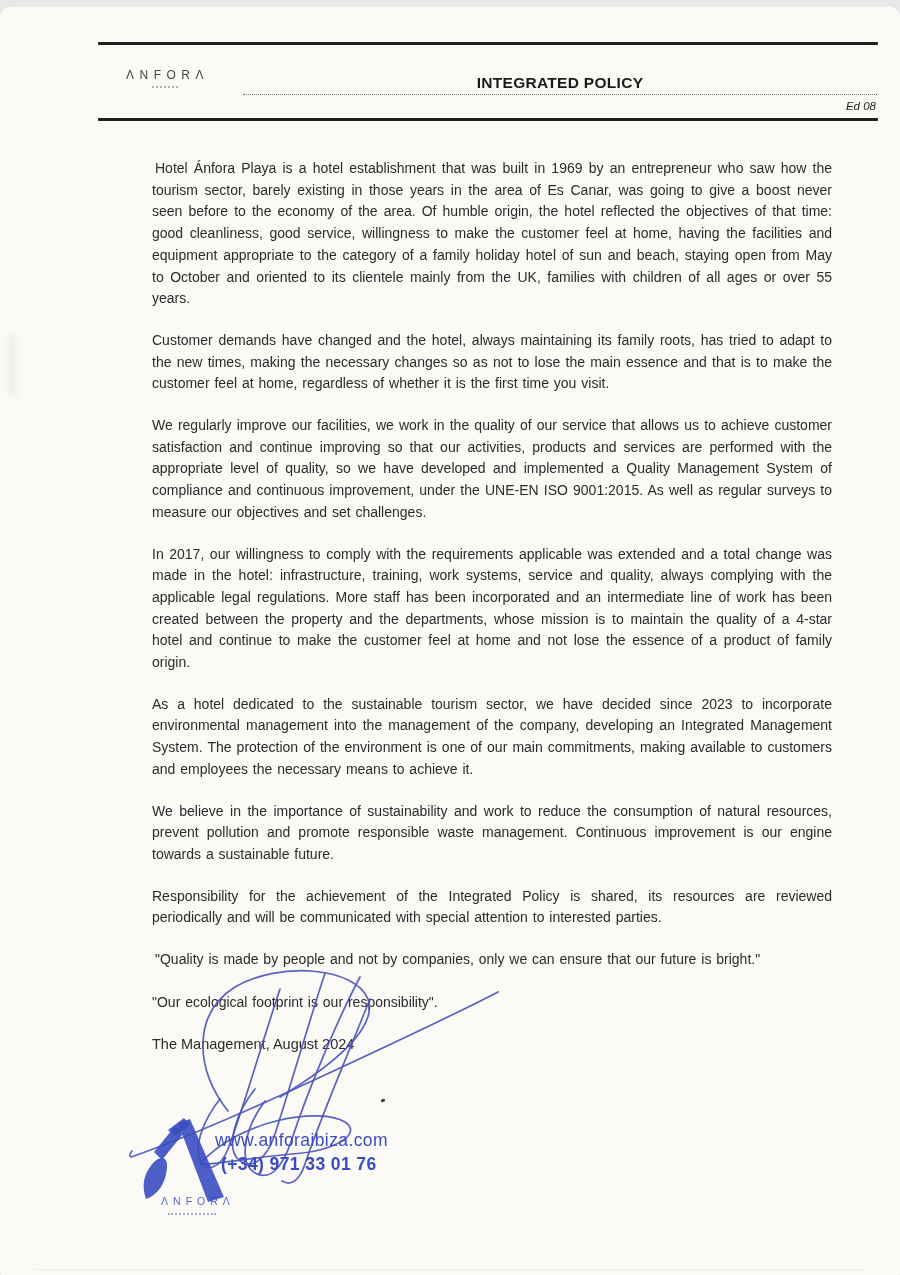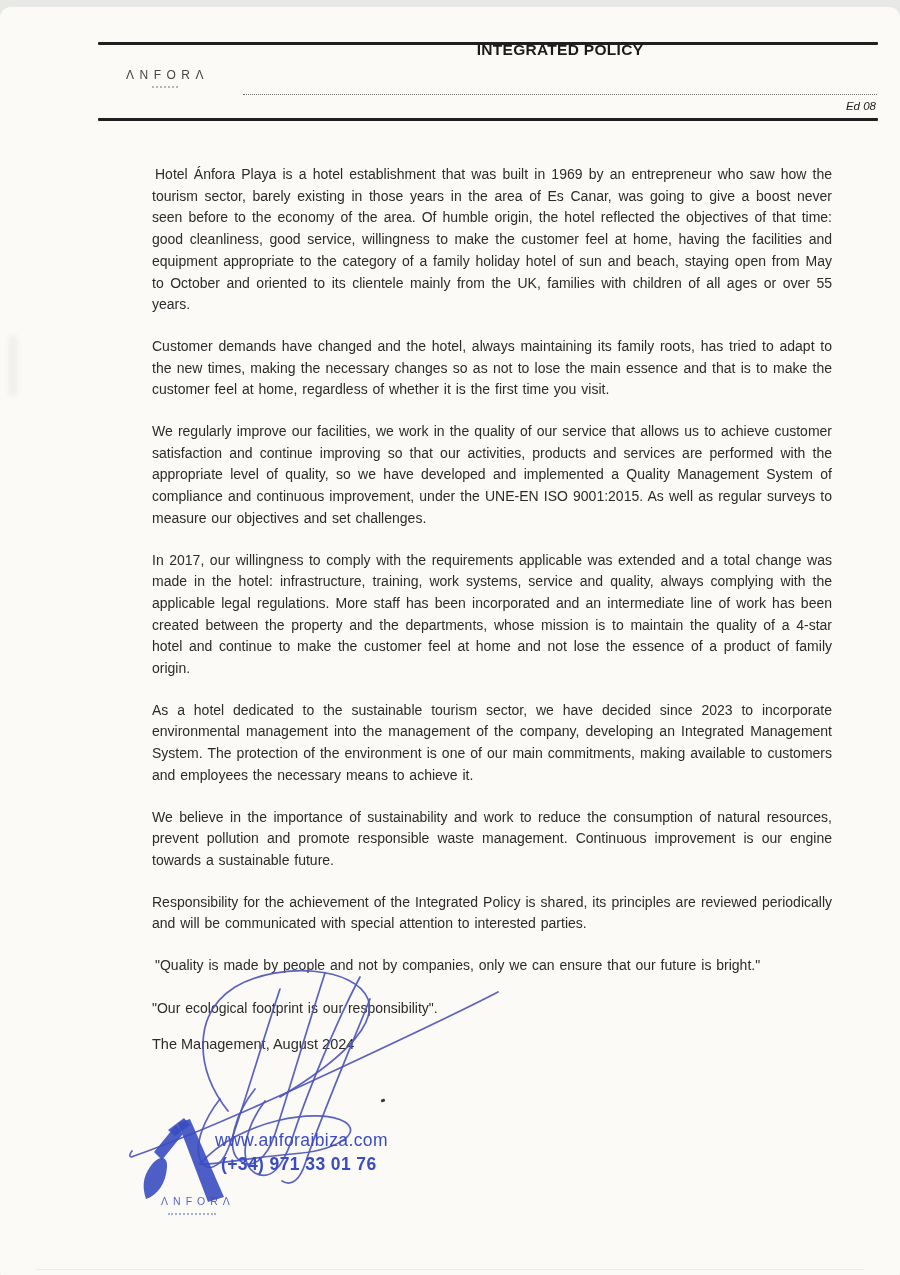--- a/index.html
+++ b/index.html
@@ -25,35 +25,35 @@
   .rule-bot{top:111px;}
   .logo-top{
     position:absolute;left:126px;top:61px;
     font-size:12px;letter-spacing:5.5px;color:#454545;font-weight:500;
   }
   .logo-top-sub{
     position:absolute;left:152px;top:79px;width:26px;height:0;
     border-top:2px dotted #b9b5ae;
   }
   .doc-title{
-    position:absolute;left:243px;top:34px;width:634px;
+    position:absolute;left:243px;top:67px;width:634px;
     text-align:center;font-size:15.5px;font-weight:700;color:#1b1b1b;
     letter-spacing:.3px;margin:0;
   }
   .dotted-rule{
     position:absolute;left:243px;top:87px;width:634px;height:0;
     border-bottom:1.5px dotted #6e6e6e;
   }
   .edition{
     position:absolute;right:24px;top:93px;
     font-size:11.5px;font-style:italic;color:#222;
   }
   
   .content{
-    position:absolute;left:152px;top:157px;width:680px;
+    position:absolute;left:152px;top:151px;width:680px;
   }
   .para{
     margin:0 0 20px 0;
     font-size:14px;line-height:21.7px;
     text-align:justify;color:var(--ink);
     word-spacing:1px;
   }
   .para:first-child{text-indent:3px;}
   .quote{text-align:left;margin:0 0 21px 0;}
   .signoff{
@@ -109,21 +109,21 @@
   <div class="rule rule-bot"></div>
 
   <div class="content">
     <div>
         <p class="para">Hotel Ánfora Playa is a hotel establishment that was built in 1969 by an entrepreneur who saw how the tourism sector, barely existing in those years in the area of Es Canar, was going to give a boost never seen before to the economy of the area. Of humble origin, the hotel reflected the objectives of that time: good cleanliness, good service, willingness to make the customer feel at home, having the facilities and equipment appropriate to the category of a family holiday hotel of sun and beach, staying open from May to October and oriented to its clientele mainly from the UK, families with children of all ages or over 55 years.</p>
         <p class="para">Customer demands have changed and the hotel, always maintaining its family roots, has tried to adapt to the new times, making the necessary changes so as not to lose the main essence and that is to make the customer feel at home, regardless of whether it is the first time you visit.</p>
         <p class="para">We regularly improve our facilities, we work in the quality of our service that allows us to achieve customer satisfaction and continue improving so that our activities, products and services are performed with the appropriate level of quality, so we have developed and implemented a Quality Management System of compliance and continuous improvement, under the UNE-EN ISO 9001:2015. As well as regular surveys to measure our objectives and set challenges.</p>
         <p class="para">In 2017, our willingness to comply with the requirements applicable was extended and a total change was made in the hotel: infrastructure, training, work systems, service and quality, always complying with the applicable legal regulations. More staff has been incorporated and an intermediate line of work has been created between the property and the departments, whose mission is to maintain the quality of a 4-star hotel and continue to make the customer feel at home and not lose the essence of a product of family origin.</p>
         <p class="para">As a hotel dedicated to the sustainable tourism sector, we have decided since 2023 to incorporate environmental management into the management of the company, developing an Integrated Management System. The protection of the environment is one of our main commitments, making available to customers and employees the necessary means to achieve it.</p>
         <p class="para">We believe in the importance of sustainability and work to reduce the consumption of natural resources, prevent pollution and promote responsible waste management. Continuous improvement is our engine towards a sustainable future.</p>
-        <p class="para">Responsibility for the achievement of the Integrated Policy is shared, its principles are reviewed periodically and will be communicated with special attention to interested parties.</p>
+        <p class="para">Responsibility for the achievement of the Integrated Policy is shared, its resources are reviewed periodically and will be communicated with special attention to interested parties.</p>
       </div>
     <div>
         <p class="para quote">"Quality is made by people and not by companies, only we can ensure that our future is bright."</p>
         <p class="para quote">"Our ecological footprint is our responsibility".</p>
       </div>
   </div>
 
   <div class="signoff">The Management, August 2024</div>
 
   <svg class="signature" viewBox="0 0 380 233" aria-hidden="true">

